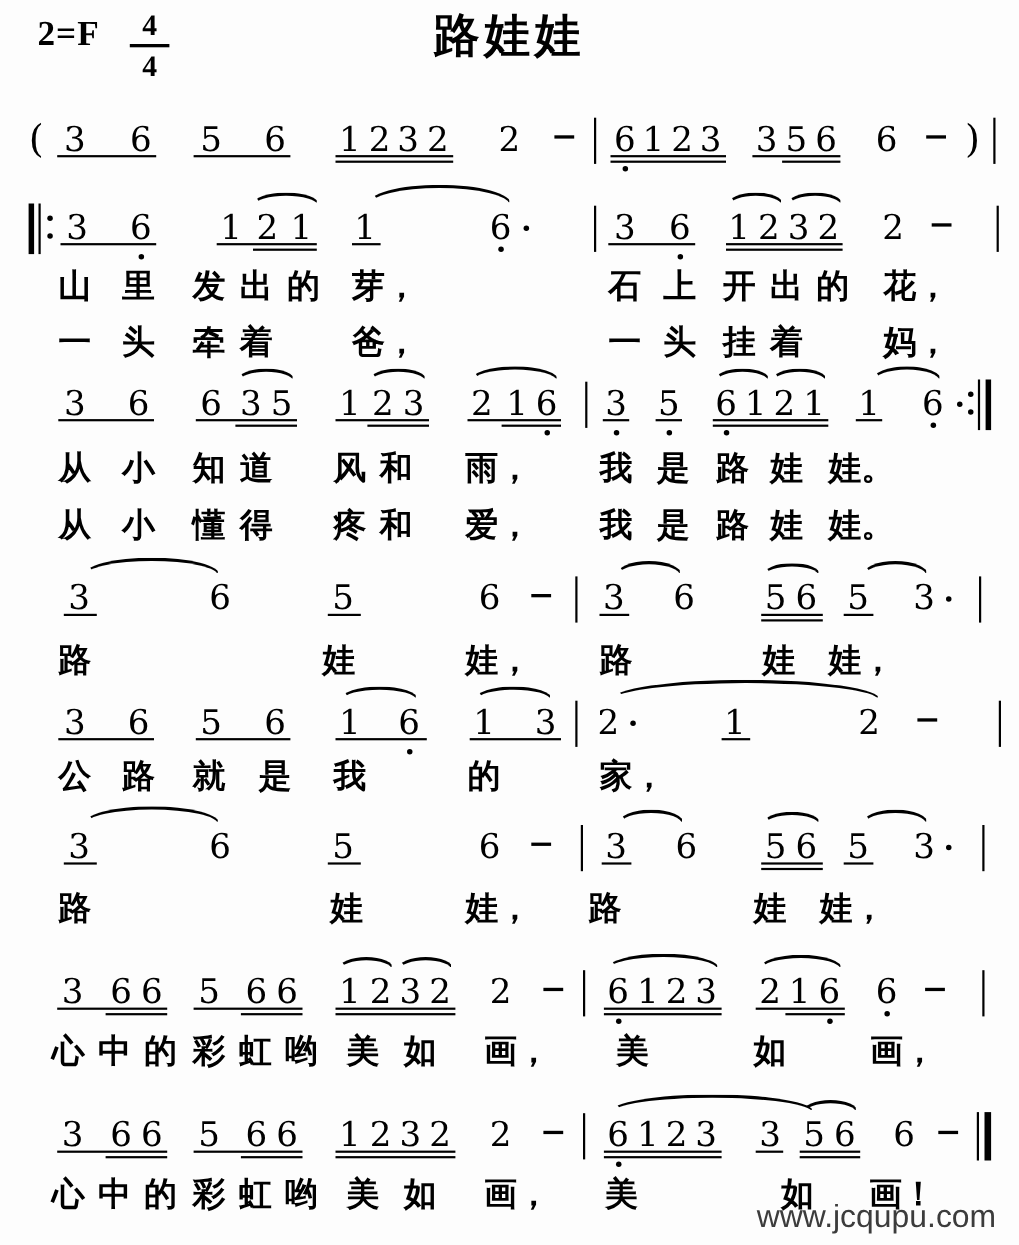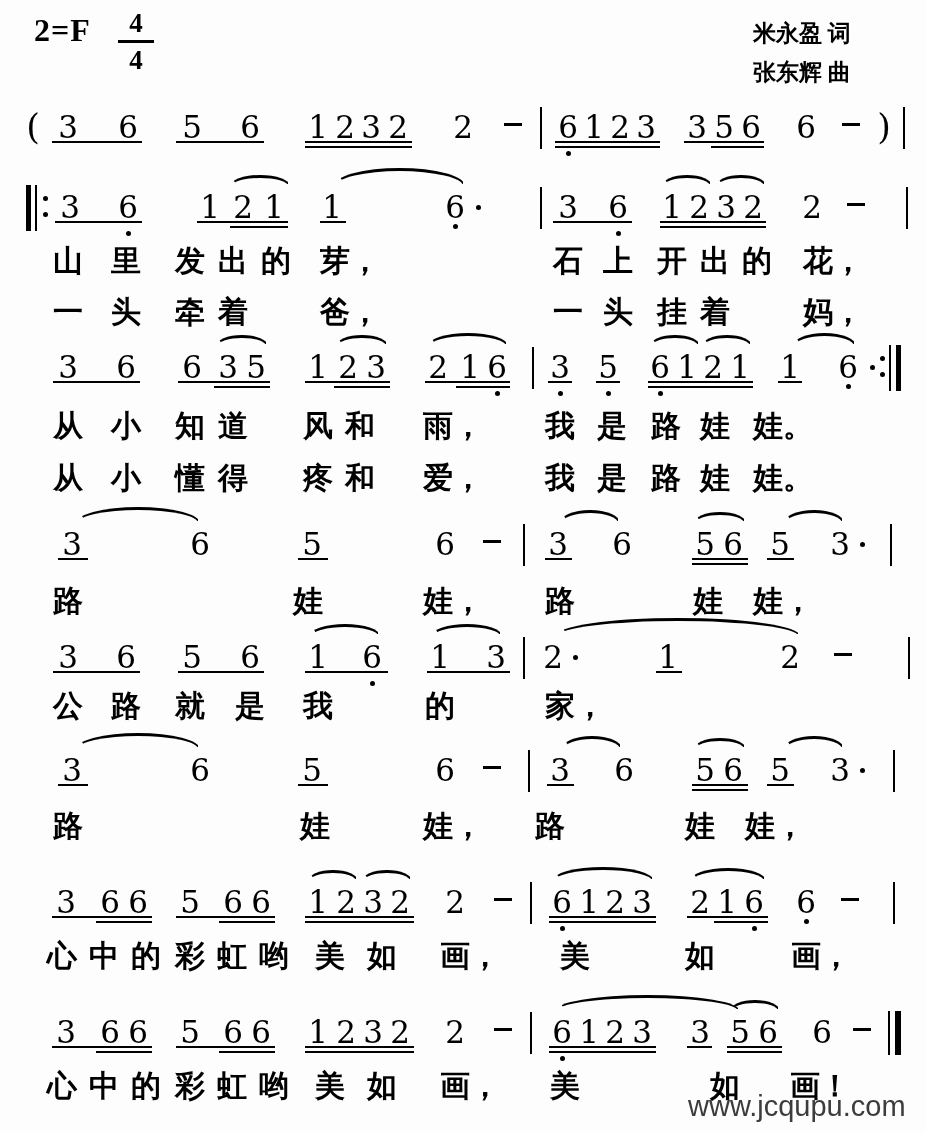--- a/index.html
+++ b/index.html
@@ -27,24 +27,21 @@
 </style>
 </head>
 <body>
 
 <div id="sheet">
   <div class="keysig">2=F</div>
   <div class="timesig">
     <div class="num">4</div>
     <div class="den">4</div>
   </div>
-  <div class="credits">
-    <div>米永盈 词</div>
-    <div>张东辉 曲</div>
-  </div>
+  <div class="title">路娃娃</div>
   <div id="score">
       <div class="mline" style="top: 110px;">
         <div class="note paren" style="left: 33px; top: 0px;">(</div>
         <div class="note" style="left: 68px; top: 0px;">3</div>
         <div class="note" style="left: 128px; top: 0px;">6</div>
         <div class="note" style="left: 192px; top: 0px;">5</div>
         <div class="note" style="left: 250px; top: 0px;">6</div>
         <div class="note" style="left: 318px; top: 0px;">1</div>
         <div class="note" style="left: 345px; top: 0px;">2</div>
         <div class="note" style="left: 371px; top: 0px;">3</div>

